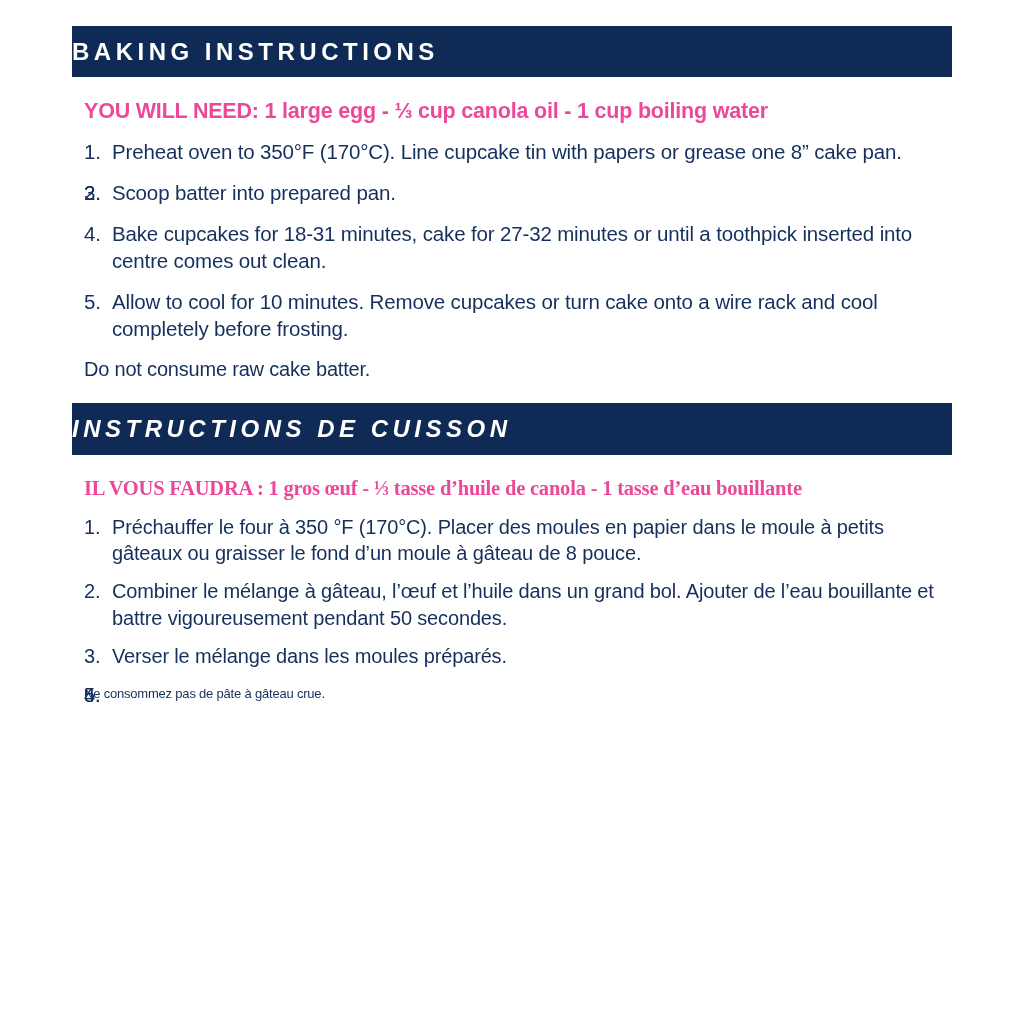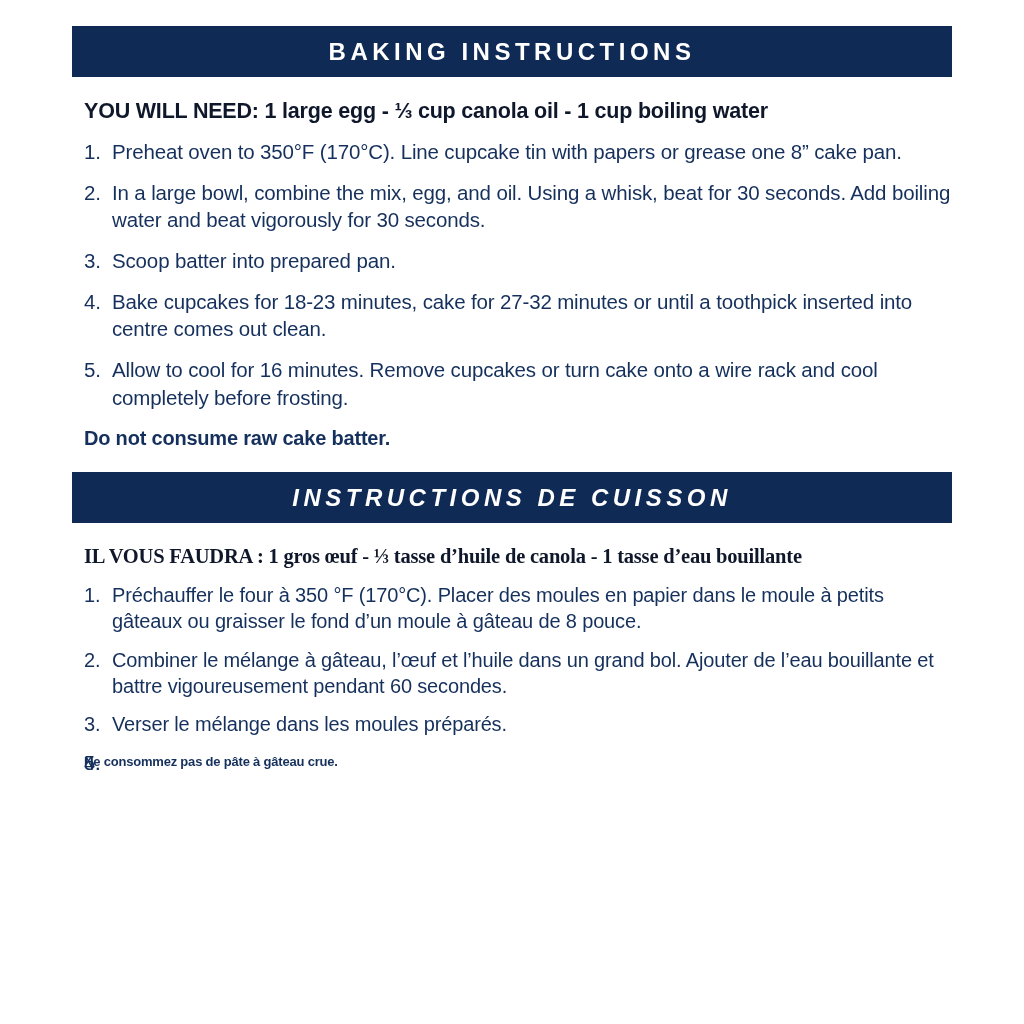--- a/index.html
+++ b/index.html
@@ -17,32 +17,32 @@
   .page {
     width: 1024px;
     height: 1024px;
     box-sizing: border-box;
     padding: 26px 72px 0 72px;
     position: relative;
   }
   .banner {
     background: #102a56;
     color: #ffffff;
-    text-align: center;
+    text-align: left;
     font-weight: bold;
     font-size: 24px;
     letter-spacing: 4.5px;
     padding: 13px 0 13px 0;
     line-height: 1.05;
     margin: 0 0 0 0;
   }
   .needline {
     font-size: 21.5px;
     font-weight: bold;
-    color: #0f172a;
+    color: #ec4899;
     margin: 22px 0 0 12px;
     letter-spacing: -0.2px;
     white-space: nowrap;
   }
   ol.steps {
     list-style: none;
     margin: 14px 0 0 0;
     padding: 0;
   }
   ol.steps li {
@@ -56,21 +56,21 @@
   }
   ol.steps li .num {
     position: absolute;
     left: 12px;
     top: 0;
     font-size: 20.5px;
     color: #15305c;
   }
   .note {
     font-size: 20px;
-    font-weight: bold;
+    font-weight: normal;
     color: #15305c;
     margin: 16px 0 0 12px;
     letter-spacing: -0.2px;
   }
   .section-fr .banner { letter-spacing: 4.5px; font-style: italic; }
   .section-fr .needline { font-size: 20.5px; font-family: Liberation Serif, serif; }
   .section-fr ol.steps li { font-size: 20px; margin-bottom: 12px; }
   .section-fr ol.steps li .num { font-size: 20px; }
   .section-fr .note { font-size: 13px; }
   .gap { height: 22px; }
@@ -87,33 +87,32 @@
       <span>YOU WILL NEED:</span><span> 1 large egg - ⅓ cup canola oil - 1 cup boiling water</span>
     </div>
 
     <ol class="steps">
       <li>
         <span class="num">1.</span>
         <span>Preheat oven to 350°F (170°C).  Line cupcake tin with papers or grease one 8” cake pan.</span>
       </li>
       <li>
         <span class="num">2.</span>
-        <span>In a large bowl, combine the mix, egg, and oil. Using a whisk, beat for 30 seconds. Add boiling water and beat vigorously for 30 seconds.</span>
       </li>
       <li>
         <span class="num">3.</span>
         <span>Scoop batter into prepared pan.</span>
       </li>
       <li>
         <span class="num">4.</span>
-        <span>Bake cupcakes for 18-23 minutes, cake for 27-32 minutes or until a toothpick inserted into centre comes out clean.</span>
+        <span>Bake cupcakes for 18-31 minutes, cake for 27-32 minutes or until a toothpick inserted into centre comes out clean.</span>
       </li>
       <li>
         <span class="num">5.</span>
-        <span>Allow to cool for 16 minutes. Remove cupcakes or turn cake onto a wire rack and cool completely before frosting.</span>
+        <span>Allow to cool for 10 minutes. Remove cupcakes or turn cake onto a wire rack and cool completely before frosting.</span>
       </li>
     </ol>
 
     <div class="note">Do not consume raw cake batter.</div>
   </section>
 
   <div class="gap"></div>
 
   <section class="section-fr">
     <div class="banner">INSTRUCTIONS DE CUISSON</div>
@@ -122,21 +121,21 @@
       <span>IL VOUS FAUDRA :</span><span> 1 gros œuf - ⅓ tasse d’huile de canola - 1 tasse d’eau bouillante</span>
     </div>
 
     <ol class="steps">
       <li>
         <span class="num">1.</span>
         <span>Préchauffer le four à 350 °F (170°C). Placer des moules en papier dans le moule à petits gâteaux ou graisser le fond d’un moule à gâteau de 8 pouce.</span>
       </li>
       <li>
         <span class="num">2.</span>
-        <span>Combiner le mélange à gâteau, l’œuf et l’huile dans un grand bol. Ajouter de l’eau bouillante et battre vigoureusement pendant 60 secondes.</span>
+        <span>Combiner le mélange à gâteau, l’œuf et l’huile dans un grand bol. Ajouter de l’eau bouillante et battre vigoureusement pendant 50 secondes.</span>
       </li>
       <li>
         <span class="num">3.</span>
         <span>Verser le mélange dans les moules préparés.</span>
       </li>
       <li>
         <span class="num">4.</span>
       </li>
       <li>
         <span class="num">5.</span>

